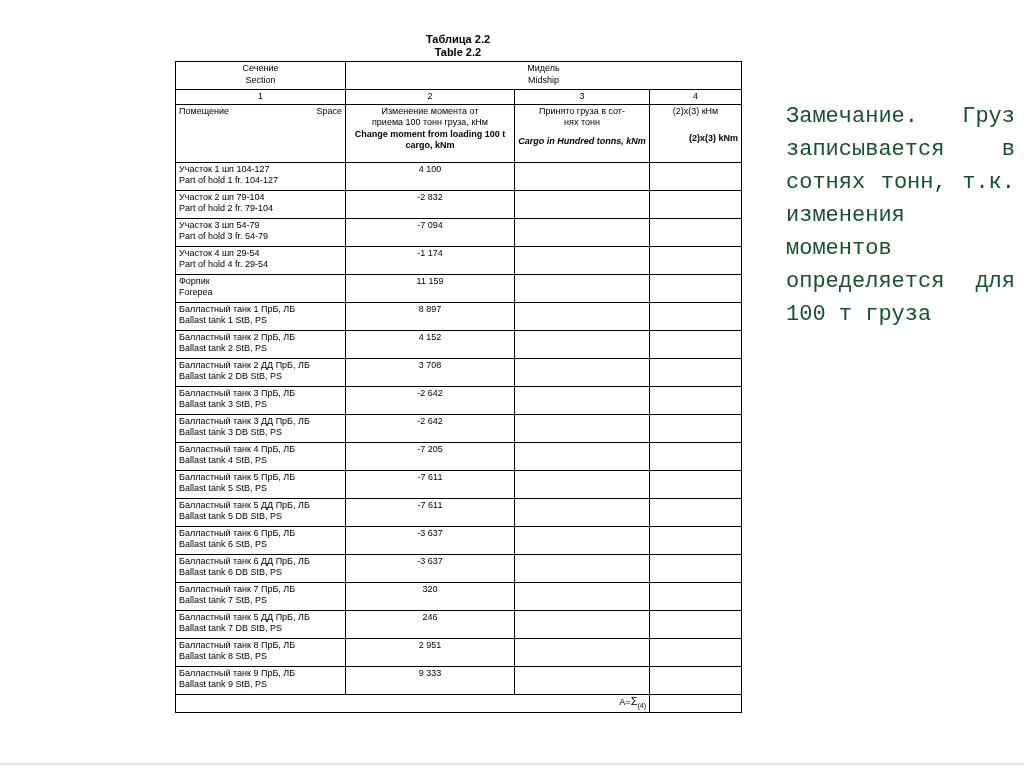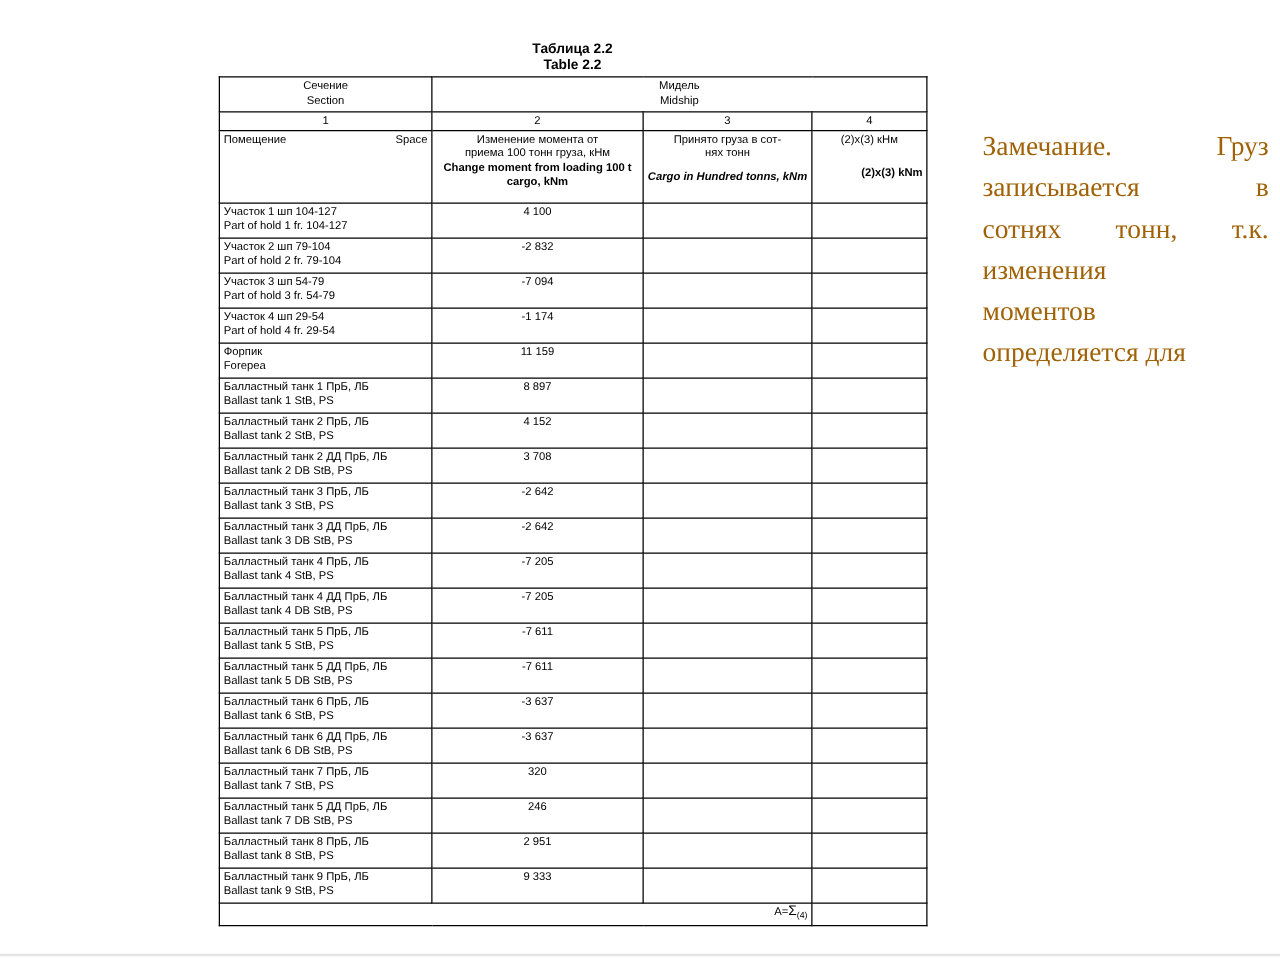--- a/index.html
+++ b/index.html
@@ -43,22 +43,22 @@
   td.c2 { text-align: center; }
 
   .frow td { height: 15px; vertical-align: middle; }
   .sum-cell { text-align: right; padding-right: 10px; font-size: 10px; line-height: 12px; }
   .sum-cell .sigma { font-size: 11px; }
   .sum-cell sub { font-size: 7px; }
 
   
   .note {
     position: absolute; left: 786px; top: 100px; width: 229px;
-    font-family: Liberation Serif, serif;
-    font-size: 22px; line-height: 33px; color: #a16207;
+    font-family: Liberation Mono, monospace;
+    font-size: 22px; line-height: 33px; color: #14532d;
   }
   .note .jline { text-align: justify; text-align-last: justify; }
   .note .jline:last-child { text-align-last: left; }
 </style>
 </head>
 <body>
 
 <div class="page">
 
   <div class="table-wrap">
@@ -217,29 +217,20 @@
   <tr>
     <td class="c1">
       <div>Балластный танк 4 ПрБ, ЛБ</div>
       <div>Ballast tank 4 StB, PS</div>
     </td>
     <td class="c2">-7 205</td>
     <td class="c3"></td>
     <td class="c4"></td>
   </tr>
 
-  <tr>
-    <td class="c1">
-      <div>Балластный танк 4 ДД ПрБ, ЛБ</div>
-      <div>Ballast tank 4 DB StB, PS</div>
-    </td>
-    <td class="c2">-7 205</td>
-    <td class="c3"></td>
-    <td class="c4"></td>
-  </tr>
 
   <tr>
     <td class="c1">
       <div>Балластный танк 5 ПрБ, ЛБ</div>
       <div>Ballast tank 5 StB, PS</div>
     </td>
     <td class="c2">-7 611</td>
     <td class="c3"></td>
     <td class="c4"></td>
   </tr>
@@ -325,16 +316,17 @@
     </table>
   </div>
 
   <div class="note">
       <div class="jline">Замечание. Груз</div>
       <div class="jline">записывается в</div>
       <div class="jline">сотнях тонн, т.к.</div>
       <div class="jline">изменения</div>
       <div class="jline">моментов</div>
       <div class="jline">определяется для</div>
+      <div class="jline">100 т груза</div>
     </div>
 
   <div class="page-bottom-line"></div>
 </div>
 
 </body></html>

